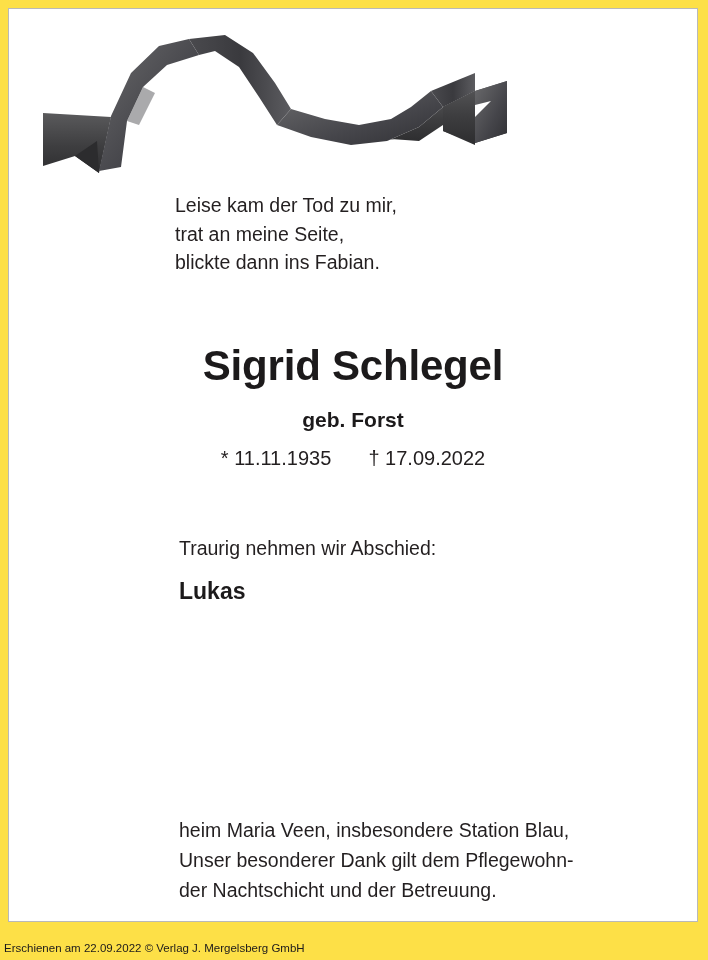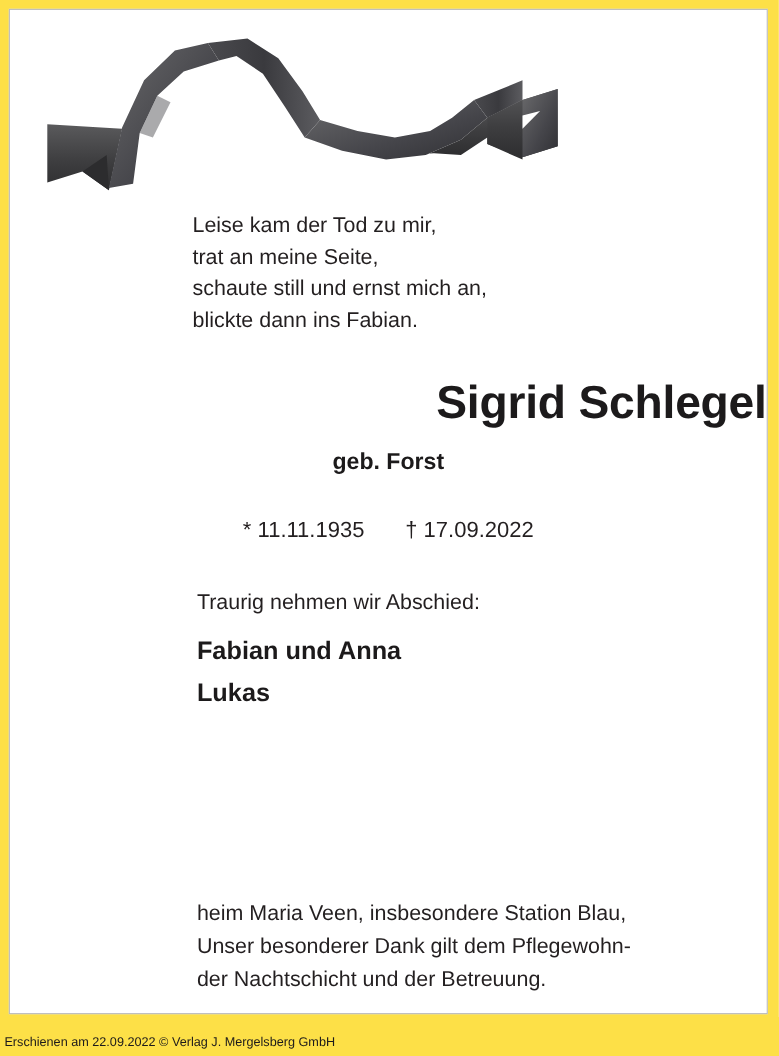--- a/index.html
+++ b/index.html
@@ -72,40 +72,40 @@
     color: #231f20;
     white-space: pre;
   }
 
   .indent { padding-left: 166px; }
 
   .name {
     font-size: 42px;
     font-weight: bold;
     letter-spacing: -0.2px;
-    text-align: right;
+    text-align: center;
     color: #1c1a1b;
     line-height: 48px;
   }
 
   .maiden {
     font-size: 21px;
     font-weight: bold;
     text-align: center;
     color: #1c1a1b;
     line-height: 26px;
     margin-top: 17px;
   }
 
   .dates {
     font-size: 20px;
     text-align: center;
     color: #231f20;
     line-height: 26px;
-    margin-top: 36px;
+    margin-top: 12px;
   }
   .dates .sep { display: inline-block; width: 26px; }
 
   .farewell {
     font-size: 19.5px;
     line-height: 28px;
     padding-left: 170px;
   }
 
   .survivor {
@@ -185,42 +185,40 @@
           <path d="M436 84 L452 80 L436 96 Z" fill="#ffffff"></path>
 
           <path d="M36 135 L60 152 L58 120 Z" fill="#2c2c2e"></path>
           <path d="M88 100 L104 66 L116 72 L100 104 Z" fill="#55555a" opacity="0.5"></path>
         </svg>
       </div>
 
       <div class="block" style="top:182px;">
         <div class="poem-line indent">Leise kam der Tod zu mir,</div>
         <div class="poem-line indent">trat an meine Seite,</div>
-        <div class="poem-line indent">schaute still und ernst mich an,</div>
         <div class="poem-line indent">blickte dann ins Fabian.</div>
       </div>
 
       <div class="block" style="top:333px;">
         <div class="name">Sigrid Schlegel</div>
         <div class="maiden">geb. Forst</div>
         <div class="dates">
           <span>*</span>
           <span>11.11.1935</span>
           <span class="sep"></span>
           <span>†</span>
           <span>17.09.2022</span>
         </div>
       </div>
 
       <div class="block" style="top:525px;">
         <div class="farewell">Traurig nehmen wir Abschied:</div>
       </div>
 
       <div class="block" style="top:563px;">
-        <div class="survivor">Fabian und Anna</div>
         <div class="survivor">Lukas</div>
       </div>
 
 
       <div class="block" style="top:806px;">
         <div class="thanks-line">heim Maria Veen, insbesondere Station Blau,</div>
         <div class="thanks-line">Unser besonderer Dank gilt dem Pflegewohn-</div>
         <div class="thanks-line">der Nachtschicht und der Betreuung.</div>
       </div>
 

